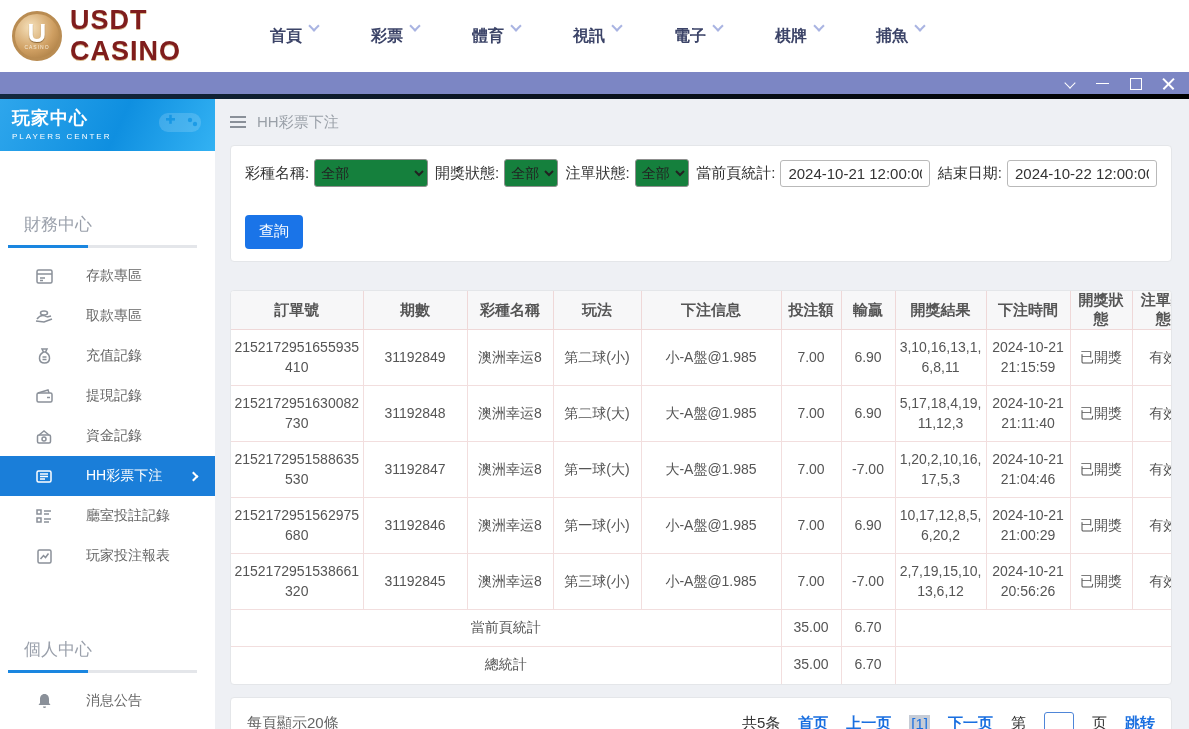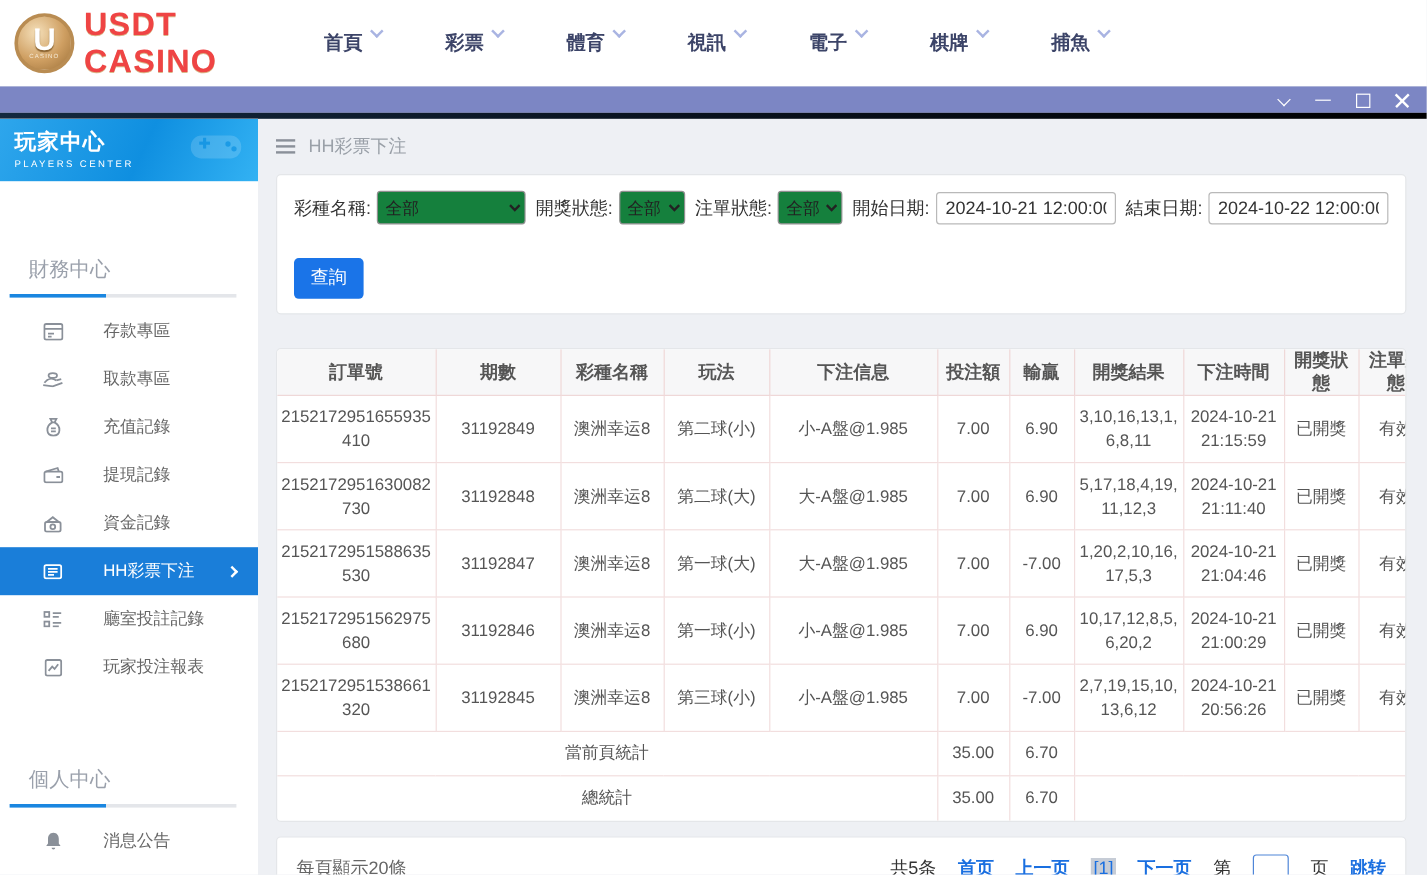--- a/index.html
+++ b/index.html
@@ -9,21 +9,21 @@
   
   .top-header { height:72px; background:#fff; display:flex; align-items:center; }
   .logo { display:flex; align-items:center; margin-left:12px; width:238px; cursor:pointer; }
   .coin { width:50px; height:50px; border-radius:50%; flex-shrink:0;
           background:radial-gradient(circle at 35% 30%, #f5e0ba, #cf9f62 55%, #9c7038);
           border:3px solid #b98causa; border:3px solid #b98c52;
           display:flex; flex-direction:column; align-items:center; justify-content:center; color:#fff; }
   .coin-letter { font-size:26px; font-weight:bold; line-height:22px; text-shadow:0 1px 1px #8a6330; }
   .coin-sub { font-size:5px; letter-spacing:1px; color:#f7ecd8; }
   .brand-text { margin-left:8px; font-size:27px; font-weight:bold; letter-spacing:1px;
-                color:#ef4444; text-shadow:0 1px 0 #d9b98b; }
+                color:#7f1d1d; text-shadow:0 1px 0 #d9b98b; }
   .nav { display:flex; gap:53px; margin-left:20px; }
   .nav-item { display:flex; align-items:flex-start; gap:8px; font-size:16px; font-weight:600;
               color:#3c4468; cursor:pointer; }
   .caret-down { width:8px; height:8px; border-right:2px solid #a9b4e2; border-bottom:2px solid #a9b4e2;
                 transform:rotate(45deg); margin-top:-4px; }
 
   
   .title-bar { height:22px; background:#7c86c4; display:flex; justify-content:flex-end;
                align-items:center; gap:20px; padding-right:14px; }
   .wc { width:13px; height:13px; position:relative; cursor:pointer; }
@@ -307,21 +307,21 @@
         <label>開獎狀態:</label>
         <select class="sel-draw">
           <option>全部</option>
         </select>
         <span class="gap"></span>
         <label>注單狀態:</label>
         <select class="sel-order">
           <option>全部</option>
         </select>
         <span class="gap"></span>
-        <label>開始日期:</label>
+        <label>當前頁統計:</label>
         <input class="date-input" value="2024-10-21 12:00:00" style="">
         <span class="gap"></span>
         <label>結束日期:</label>
         <input class="date-input" value="2024-10-22 12:00:00" style="">
       </div>
       <button class="search-btn">查詢</button>
     </div>
 
     <div class="panel table-panel">
       <table>

